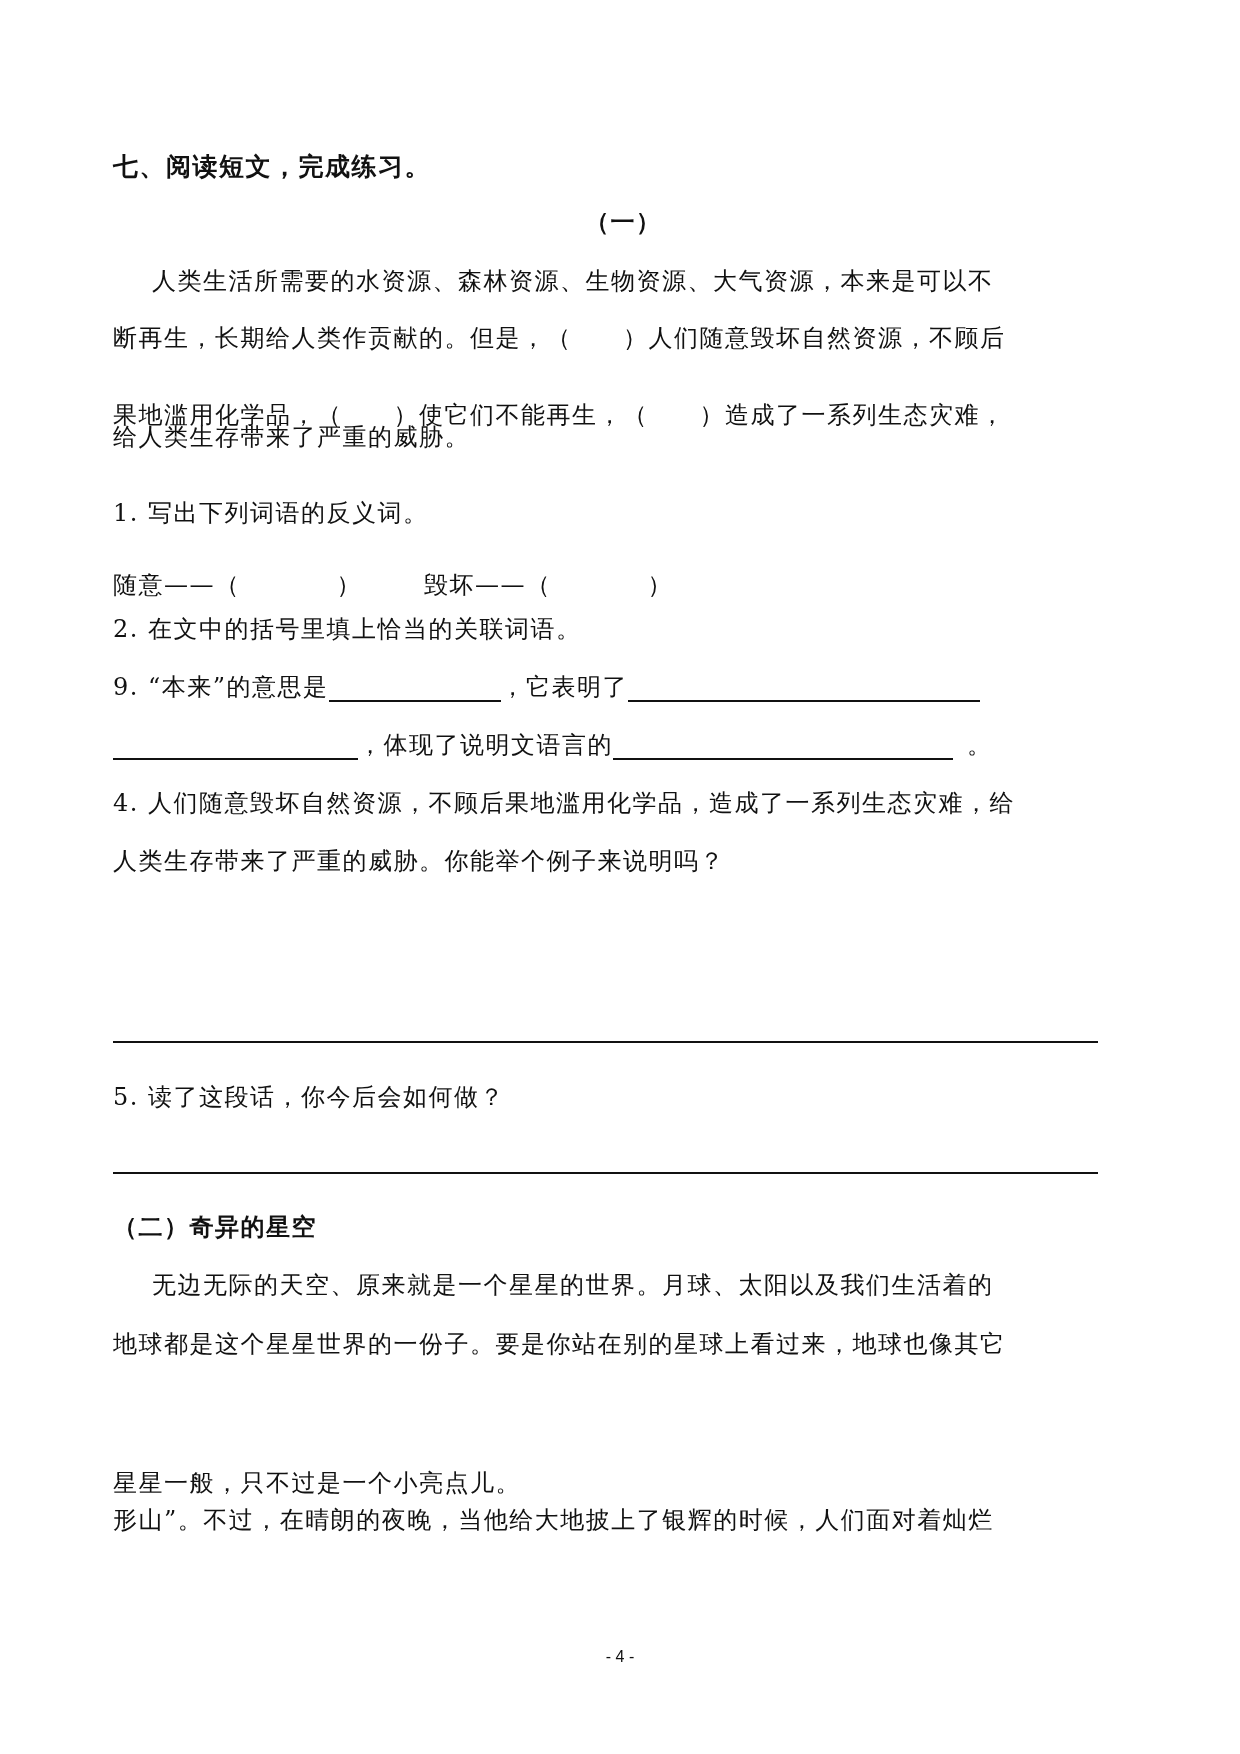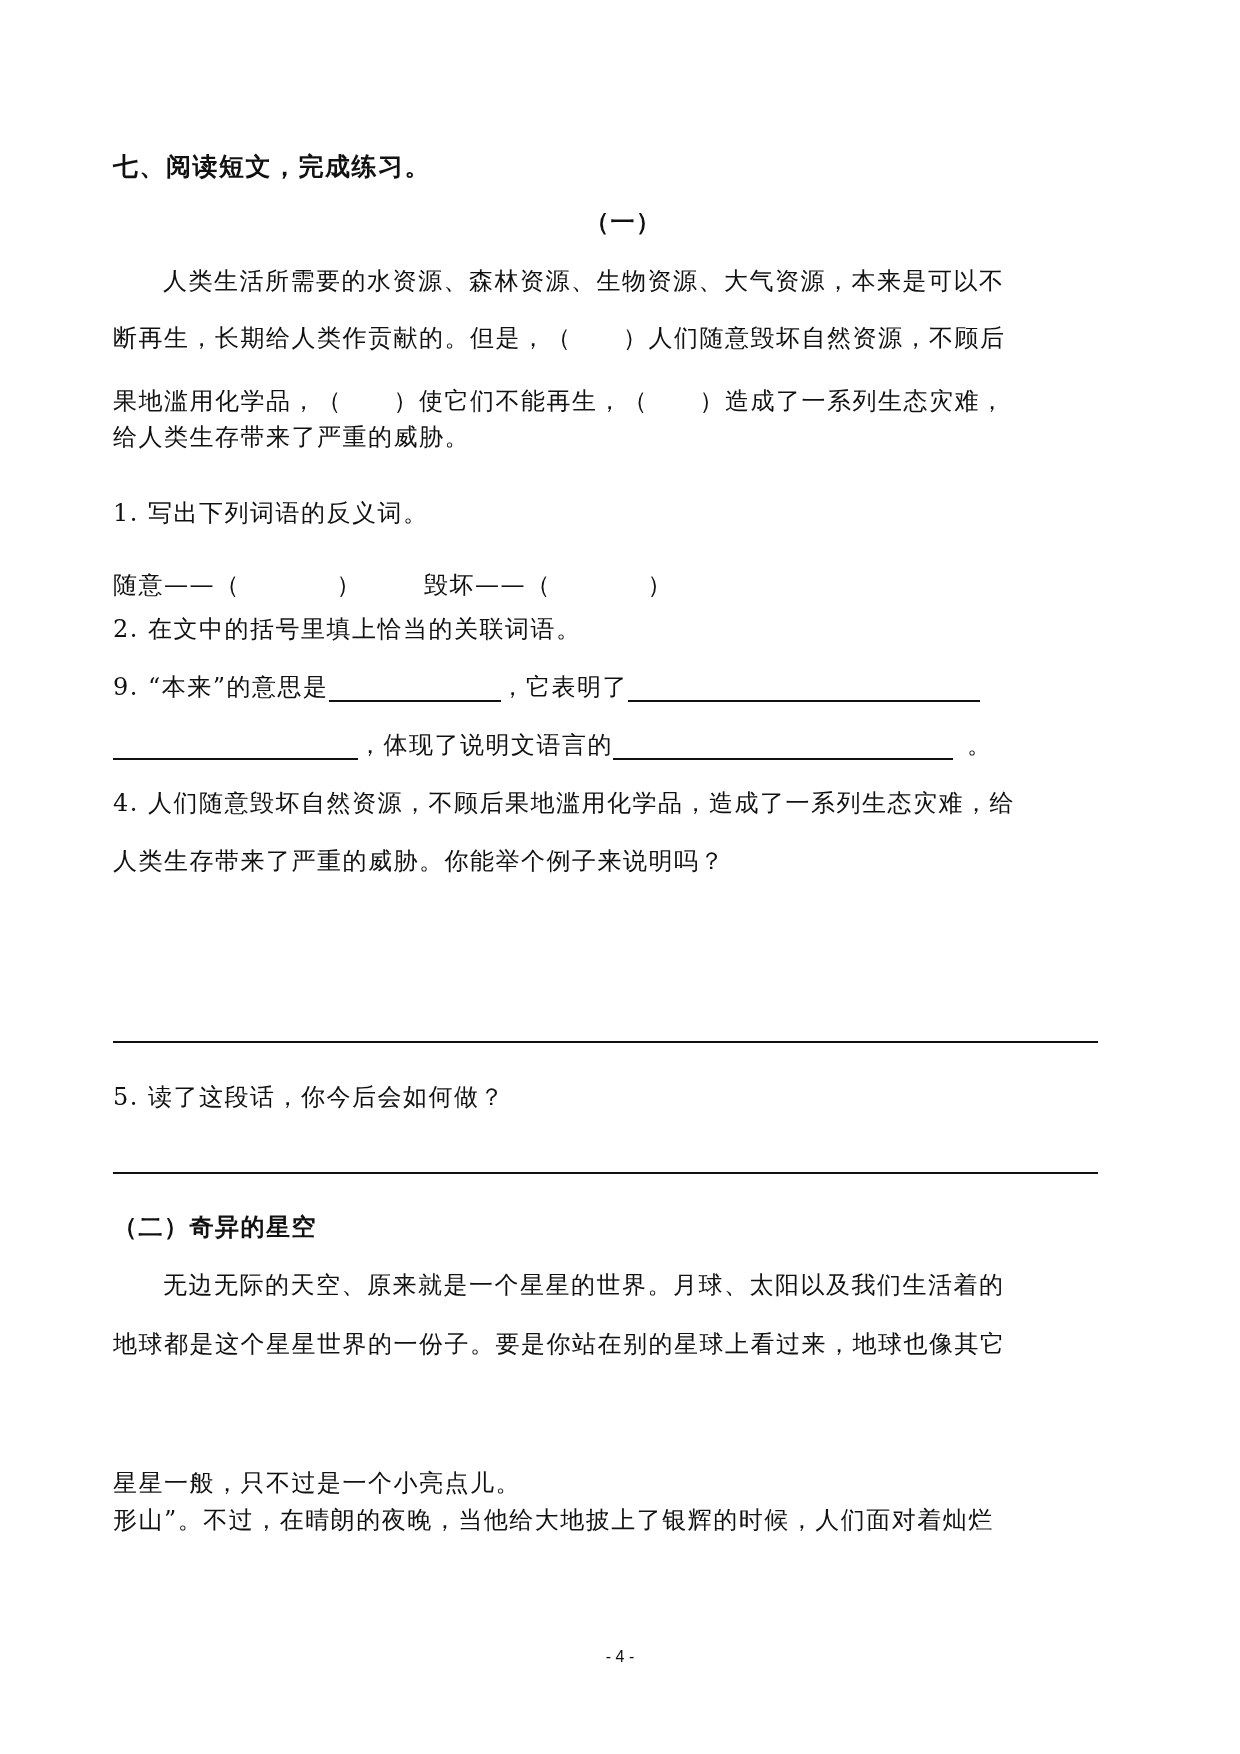--- a/index.html
+++ b/index.html
@@ -26,21 +26,21 @@
       left: 113px;
       font-size: 24px;
       line-height: 30px;
       white-space: nowrap;
       letter-spacing: 1.5px;
     }
     .bold {
       font-weight: bold;
       font-family: "DejaVu Sans", "Liberation Sans", sans-serif;
     }
-    .indent { left: 163px; text-align: right; }
+    .indent { left: 152px; text-align: right; }
     .uline {
       display: inline-block;
       border-bottom: 2px solid #111;
       height: 26px;
       vertical-align: bottom;
     }
     .rule {
       position: absolute;
       left: 113px;
       width: 985px;
@@ -62,21 +62,21 @@
 <body>
 
 <div class="page">
 
   <div class="line bold" style="top:152px; font-size:25px;">七、阅读短文，完成练习。</div>
 
   <div class="line bold" style="top:207px; left:585px;">（一）</div>
 
   <div class="line indent" style="top:266px;">人类生活所需要的水资源、森林资源、生物资源、大气资源，本来是可以不</div>
   <div class="line" style="top:323px;">断再生，长期给人类作贡献的。但是，（　　）人们随意毁坏自然资源，不顾后</div>
-  <div class="line" style="top:386px;">果地滥用化学品，（　　）使它们不能再生，（　　）造成了一系列生态灾难，</div>
+  <div class="line" style="top:400px;">果地滥用化学品，（　　）使它们不能再生，（　　）造成了一系列生态灾难，</div>
   <div class="line" style="top:422px;">给人类生存带来了严重的威胁。</div>
 
   <div class="line" style="top:498px;">1. 写出下列词语的反义词。</div>
 
   <div class="line" style="top:570px;">
     <span>随意——（</span><span class="gap" style="width:96px;"></span><span>）</span><span class="gap" style="width:62px;"></span><span>毁坏——（</span><span class="gap" style="width:96px;"></span><span>）</span>
   </div>
 
   <div class="line" style="top:614px;">2. 在文中的括号里填上恰当的关联词语。</div>
 

